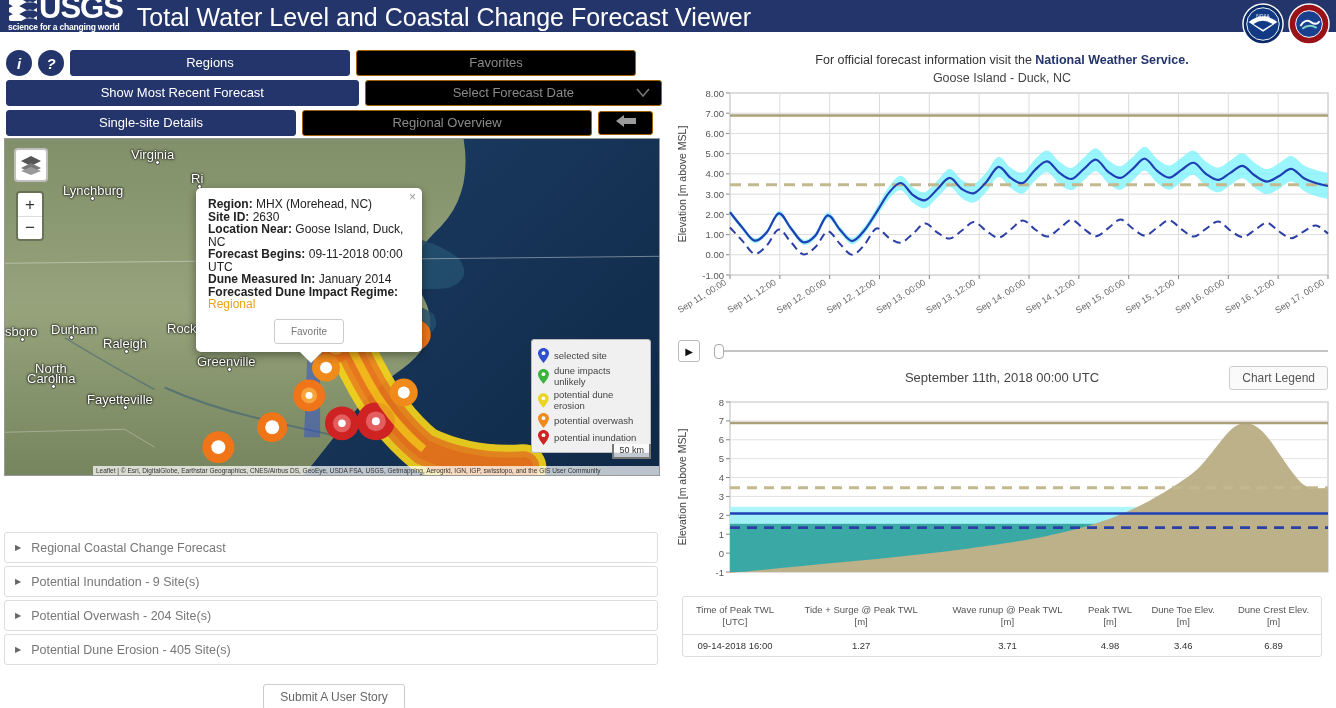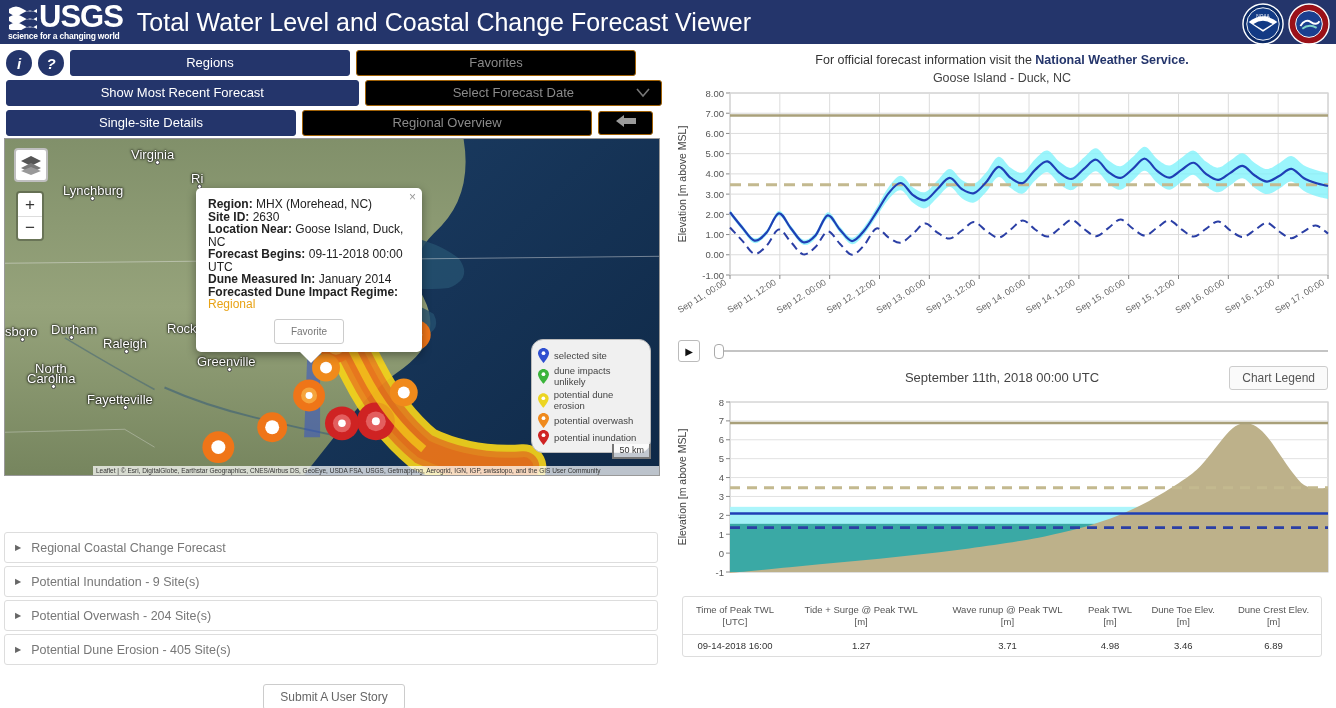--- a/index.html
+++ b/index.html
@@ -4,22 +4,22 @@
 <style>
   * { box-sizing: border-box; margin: 0; padding: 0; }
   body {
     width: 1336px; height: 708px;
     font-family: "Liberation Sans", sans-serif;
     background: #ffffff;
     overflow: hidden;
   }
   
   #header {
-    height: 44px; background: #24356b;
-    display: flex; align-items: center; position: relative;
+    height: 32px; background: #24356b;
+    display: flex; align-items: flex-end; position: relative;
   }
   .usgs-logo {
     display: flex; flex-direction: column; justify-content: center;
     margin-left: 8px; color: #fff;
   }
   .usgs-word {
     font-size: 31px; font-weight: bold; letter-spacing: -1px;
     line-height: 28px; display: flex; align-items: center;
   }
   .usgs-wave { margin-right: 1px; }
@@ -71,21 +71,21 @@
     border: 2px solid rgba(0,0,0,.25); border-radius: 4px; overflow: hidden;
   }
   .zoom-btn {
     width: 100%; height: 23px; background: #fff; color: #333;
     font-size: 17px; display: flex; align-items: center; justify-content: center;
     cursor: pointer;
   }
   .zoom-btn + .zoom-btn { border-top: 1px solid #ddd; }
   #map-legend {
     position: absolute; right: 8px; top: 200px; width: 120px;
-    background: #f0f0f0; border: 1px solid #bbb; border-radius: 12px;
+    background: #f0f0f0; border: 1px solid #bbb; border-radius: 3px;
     padding: 6px 6px 5px 6px;
   }
   .legend-row { display: flex; align-items: center; gap: 5px; margin: 2px 0; }
   .legend-txt { font-size: 9.5px; color: #444; }
   .scale-bar {
     position: absolute; right: 8px; bottom: 16px;
     background: rgba(255,255,255,.75); border: 2px solid #777; border-top: none;
     font-size: 9px; color: #333; padding: 0 5px; line-height: 13px;
   }
   #attribution {

